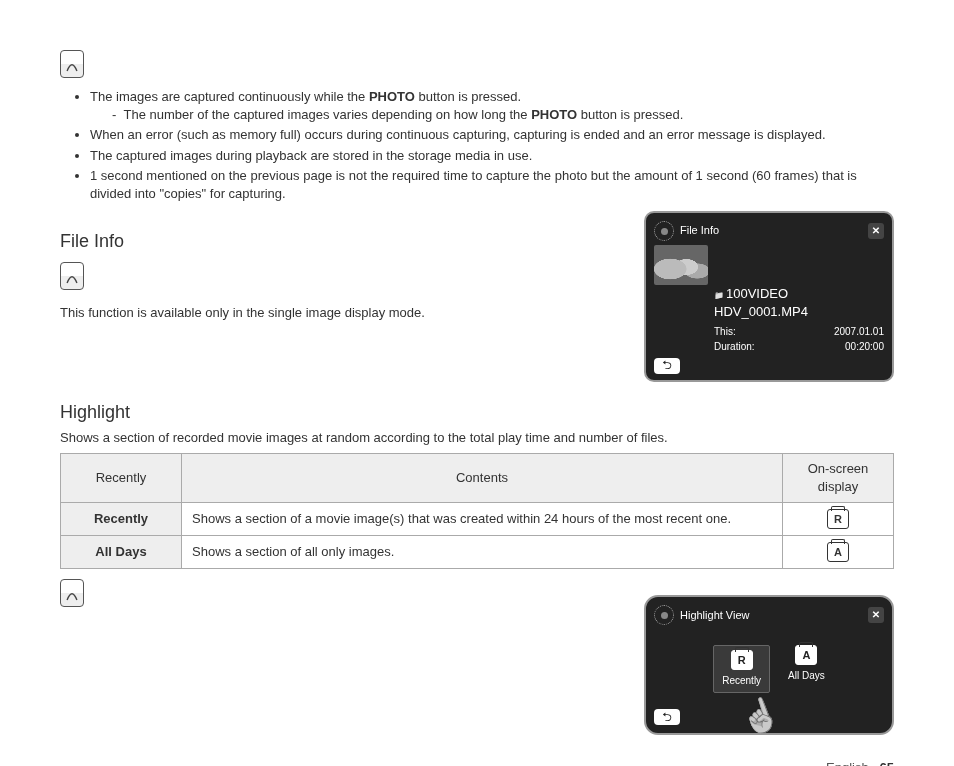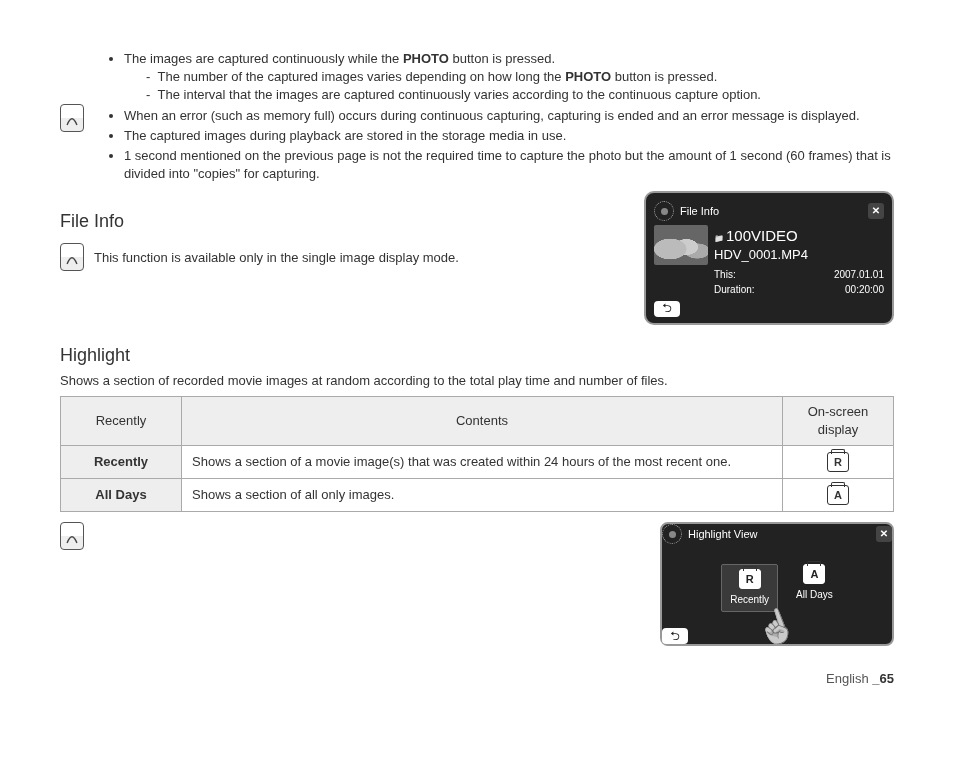--- a/index.html
+++ b/index.html
@@ -5,21 +5,21 @@
   body {
     font-family: Arial, Helvetica, sans-serif;
     margin: 0;
     padding: 50px 60px 30px 60px;
     width: 954px;
     box-sizing: border-box;
     color: #333;
     font-size: 13px;
     line-height: 1.4;
   }
-  .note-row { display: flex; align-items: center; gap: 10px; margin-bottom: 6px; }
+  .note-row { display: flex; align-items: flex-start; gap: 10px; margin-bottom: 6px; flex-direction: column; }
   .note-icon {
     width: 22px; height: 26px;
     border: 1.5px solid #555; border-radius: 4px;
     display: flex; align-items: center; justify-content: center;
     flex-shrink: 0;
     background: linear-gradient(to bottom, #fff 50%, #eee 50%);
   }
   .note-icon svg { width: 14px; height: 18px; }
   .bullets { list-style: disc; margin: 0 0 0 12px; padding-left: 18px; }
   .bullets li { margin-bottom: 2px; }
@@ -42,40 +42,40 @@
   .close-btn { background:#444; border-radius:3px; width:16px; height:16px; display:flex; align-items:center; justify-content:center; color:#fff; font-weight:bold; font-size:10px;}
   .lcd-body { display:flex; gap:6px; }
   .thumb { width:54px; height:40px; background:#666; border-radius:2px; overflow:hidden; position:relative;}
   .thumb::after { content:""; position:absolute; inset:0; background:
     radial-gradient(ellipse at 30% 60%, #bbb 0 30%, transparent 31%),
     radial-gradient(ellipse at 60% 55%, #ccc 0 25%, transparent 26%),
     radial-gradient(ellipse at 80% 65%, #aaa 0 20%, transparent 21%);
   }
   .meta { flex:1; }
   .meta-row { display:flex; justify-content:space-between; line-height:1.5;}
-  .folder { font-size:15px; }
+  .folder { font-size:13px;margin-top:40px; }
   .folder::before { content:"📁"; font-size:8px; margin-right:2px; filter:grayscale(1);}
   .filename { font-size:13px; margin-bottom:2px;}
   .back-btn { background:#fff; color:#222; border-radius:4px; width:26px; height:16px; display:flex; align-items:center; justify-content:center; font-size:12px; margin-top:4px;}
   .lcd-row2 { display:flex; align-items:flex-end; gap:6px;}
   .lcd-row2 .meta { flex:1;}
 
   
   table { border-collapse: collapse; width:100%; margin: 6px 0 10px 0; }
   th, td { border: 1px solid #aaa; padding: 6px 10px; font-size:13px; vertical-align: middle;}
   th { background:#eee; font-weight:normal; text-align:center;}
   td.settings-col { background:#eee; text-align:center; font-weight:bold; width:100px;}
   td.osd-col { text-align:center; width:90px;}
   .osd-icon { display:inline-flex; width:20px; height:18px; border:1.5px solid #333; border-radius:3px; align-items:center; justify-content:center; font-size:11px; font-weight:bold; position:relative;}
   .osd-icon::before { content:""; position:absolute; top:-4px; left:3px; right:3px; height:4px; border:1.5px solid #333; border-bottom:none; border-radius:2px 2px 0 0;}
 
   
   .lcd2 {
-    background:#222; border-radius:8px; color:#fff; padding:0; width:230px; font-size:10px;
-    border:2px solid #999; margin-left:auto; position:relative;
+    background:#222; border-radius:14px; color:#fff; padding:8px; width:230px; font-size:10px;
+    border:2px solid #999; margin-left:auto; position:relative;margin-top:16px;
   }
   .lcd2-body { display:flex; justify-content:center; gap:18px; padding:16px 0 12px 0;}
   .opt { text-align:center;}
   .opt .osd-icon { border-color:#fff; color:#fff; background:#fff; color:#222; margin-bottom:4px;}
   .opt.selected { background:#3a3a3a; padding:4px 8px; border-radius:2px; border:1px solid #666;}
   .hand { position:absolute; left:95px; bottom:-6px; font-size:32px; transform: rotate(-20deg); filter:grayscale(1);}
   .footer { text-align:right; margin-top:24px; font-size:13px; color:#555;}
   .footer b { color:#333;}
 </style>
 </head>
@@ -84,21 +84,20 @@
 <div class="note-row">
   <div class="note-icon">
     <svg viewBox="0 0 20 24">
         <path d="M3 22 Q10 4 17 22" stroke="#444" stroke-width="2" fill="none"></path>
       </svg>
   </div>
   <ul class="bullets">
     <li>
       <span>The images are captured continuously while the </span><b>PHOTO</b><span> button is pressed.</span>
       <div class="sub">- &nbsp;<span>The number of the captured images varies depending on how long the </span><b>PHOTO</b><span> button is pressed.</span></div>
-      <div class="sub">- &nbsp;<span>The interval that the images are captured continuously varies according to the continuous capture option.</span></div>
     </li>
     <li>When an error (such as memory full) occurs during continuous capturing, capturing is ended and an error message is displayed.</li>
     <li>The captured images during playback are stored in the storage media in use.</li>
     <li>1 second mentioned on the previous page is not the required time to capture the photo but the amount of 1 second (60 frames) that is divided into "copies" for capturing.</li>
   </ul>
 </div>
 
 <div class="section-flex">
   <div class="section-text">
     <h2>File Info</h2>

